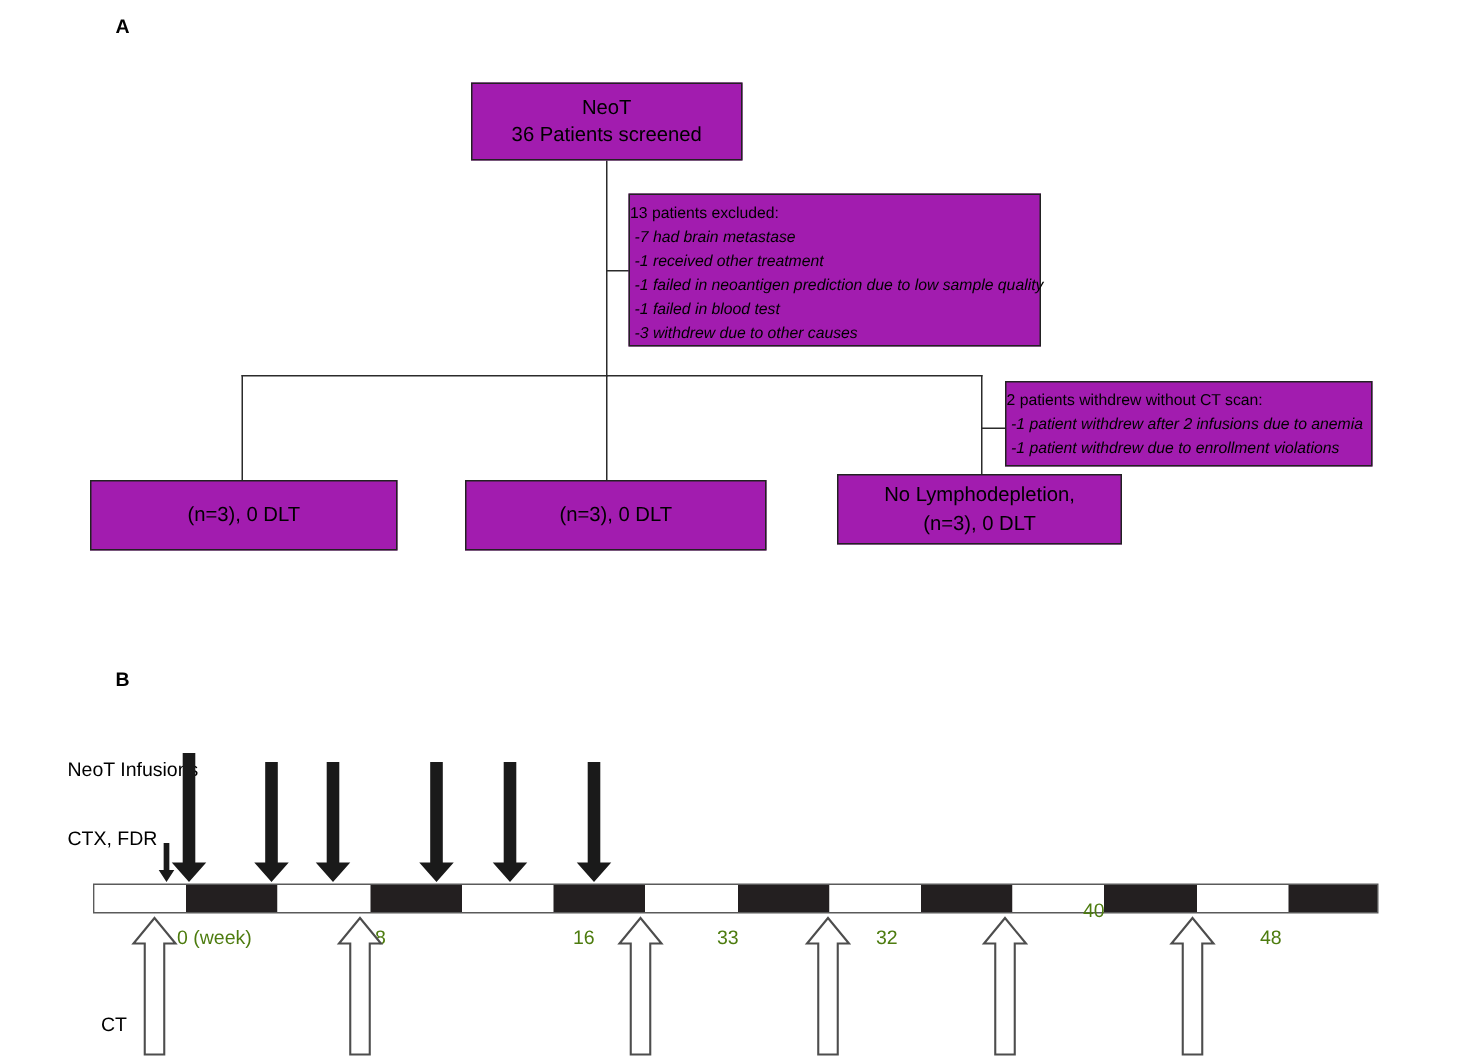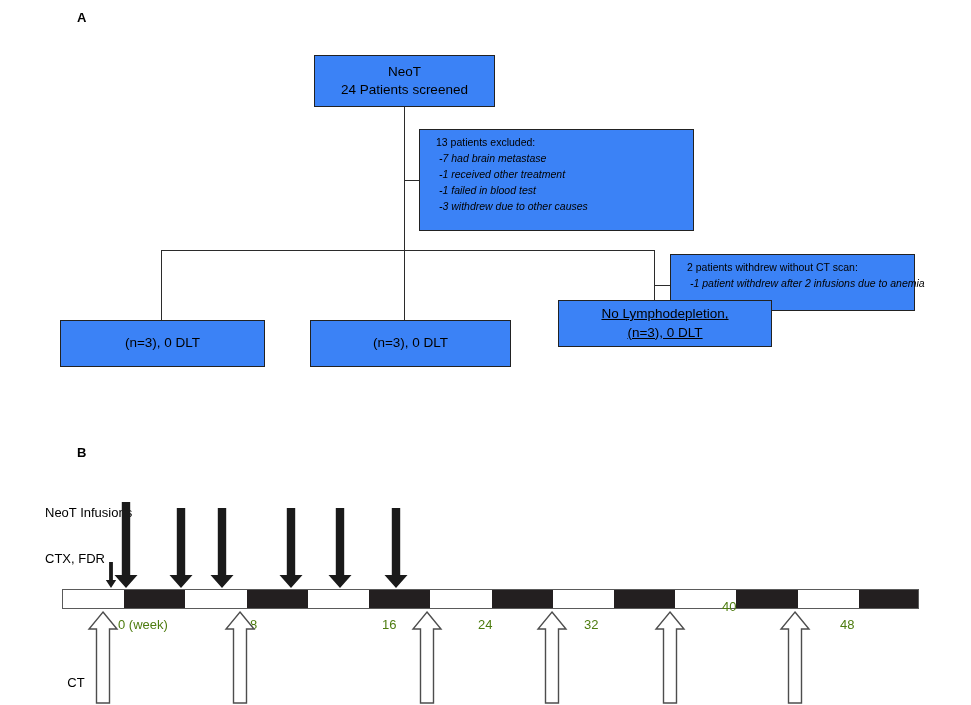--- a/index.html
+++ b/index.html
@@ -25,37 +25,37 @@
     font-weight: bold;
     font-size: 13px;
     line-height: 1;
     color: #000000;
   }
   
   .flow-box {
     position: absolute;
     box-sizing: border-box;
     border: 1.3px solid #222222;
-    background: #3b82f6;
+    background: #a21caf;
     display: flex;
     flex-direction: column;
     align-items: center;
     justify-content: center;
     font-size: 13.5px;
     line-height: 1.35;
     color: #000000;
     text-align: center;
   }
   .flow-box.listbox {
     align-items: flex-start;
     justify-content: flex-start;
     text-align: left;
     font-size: 10.5px;
     line-height: 1.52;
-    padding: 5px 6px 4px 16px;
+    padding: 5px 6px 4px 0;
   }
   .flow-box .line { display: block; white-space: nowrap; }
   .listbox .line { white-space: nowrap; }
   .listbox .indent { padding-left: 3px; font-style: italic; }
 
   .conn {
     position: absolute;
     background: #2b2b2b;
   }
   .conn.v { width: 1.3px; }
@@ -116,45 +116,47 @@
 
     <div class="conn v" style="left:161px; top:250px; height:70px;"></div>
     <div class="conn v" style="left:404px; top:250px; height:70px;"></div>
     <div class="conn v" style="left:654px; top:250px; height:70px;"></div>
 
     <div class="conn h" style="left:654px; top:285px; width:17px;"></div>
   </div>
 
   <div class="flow-box" style="left:314px; top:55px; width:181px; height:52px;">
     <span class="line">NeoT</span>
-    <span class="line">24 Patients screened</span>
+    <span class="line">36 Patients screened</span>
   </div>
 
   <div class="flow-box listbox" style="left:419px; top:129px; width:275px; height:102px;">
     <span class="line">13 patients excluded:</span>
     <span class="line indent">-7 had brain metastase</span>
     <span class="line indent">-1 received other treatment</span>
+    <span class="line indent">-1 failed in neoantigen prediction due to low sample quality</span>
     <span class="line indent">-1 failed in blood test</span>
     <span class="line indent">-3 withdrew due to other causes</span>
   </div>
 
   <div class="flow-box listbox" style="left:670px; top:254px; width:245px; height:57px;">
     <span class="line">2 patients withdrew without CT scan:</span>
     <span class="line indent">-1 patient withdrew after 2 infusions due to anemia</span>
+    <span class="line indent">-1 patient withdrew due to enrollment violations</span>
   </div>
 
   <div class="flow-box" style="left:60px; top:320px; width:205px; height:47px;">
     <span class="line">(n=3), 0 DLT</span>
   </div>
 
   <div class="flow-box" style="left:310px; top:320px; width:201px; height:47px;">
     <span class="line">(n=3), 0 DLT</span>
   </div>
 
-  <div class="flow-box" style="left:558px; top:300px; width:214px; height:47px;text-decoration:underline;">
+  <div class="flow-box" style="left:558px; top:316px; width:190px; height:47px;">
     <span class="line">No Lymphodepletion,</span>
     <span class="line">(n=3), 0 DLT</span>
   </div>
 
   <div class="tl-caption" style="left:0px; top:506px; width:122px;">NeoT Infusions</div>
   <div class="tl-caption" style="left:0px; top:552px; width:107px;">CTX, FDR</div>
   <div class="tl-caption" style="left:0px; top:676px; width:100px; text-align:center; padding-left:52px; box-sizing:border-box;">CT</div>
 
   <div class="tl-bar" id="timeline-bar" style="left: 62px; top: 589px; width: 857px; height: 20px; border-color: rgb(90, 90, 90);">
       <div class="tl-seg light" style="left: 0px; width: 61.2143px; background: rgb(255, 255, 255);"></div>
@@ -170,21 +172,21 @@
       <div class="tl-seg light" style="left: 612.143px; width: 61.2143px; background: rgb(255, 255, 255);"></div>
       <div class="tl-seg dark" style="left: 673.357px; width: 61.2143px; background: rgb(35, 31, 32);"></div>
       <div class="tl-seg light" style="left: 734.571px; width: 61.2143px; background: rgb(255, 255, 255);"></div>
       <div class="tl-seg dark" style="left: 795.786px; width: 61.2143px; background: rgb(35, 31, 32);"></div>
     </div>
 
   <div id="tick-layer">
       <div class="tl-tick" style="left: 118px; top: 618px;">0 (week)</div>
       <div class="tl-tick" style="left: 250px; top: 618px;">8</div>
       <div class="tl-tick" style="left: 370px; top: 618px; margin-left: 12px;">16</div>
-      <div class="tl-tick" style="left: 478px; top: 618px;">24</div>
+      <div class="tl-tick" style="left: 478px; top: 618px;">33</div>
       <div class="tl-tick" style="left: 584px; top: 618px;">32</div>
       <div class="tl-tick" style="left: 722px; top: 600px;">40</div>
       <div class="tl-tick" style="left: 840px; top: 618px;">48</div>
     </div>
 
   <svg class="arrow-svg" id="arrow-layer" style="left:0; top:0;" width="971" height="705">
       <polygon points="121.8,502 130.2,502 130.2,575 137.5,575 126,588 114.5,575 121.8,575" fill="#1a1a1a"></polygon>
       <polygon points="176.8,508 185.2,508 185.2,575 192.5,575 181,588 169.5,575 176.8,575" fill="#1a1a1a"></polygon>
       <polygon points="217.8,508 226.2,508 226.2,575 233.5,575 222,588 210.5,575 217.8,575" fill="#1a1a1a"></polygon>
       <polygon points="286.8,508 295.2,508 295.2,575 302.5,575 291,588 279.5,575 286.8,575" fill="#1a1a1a"></polygon>

